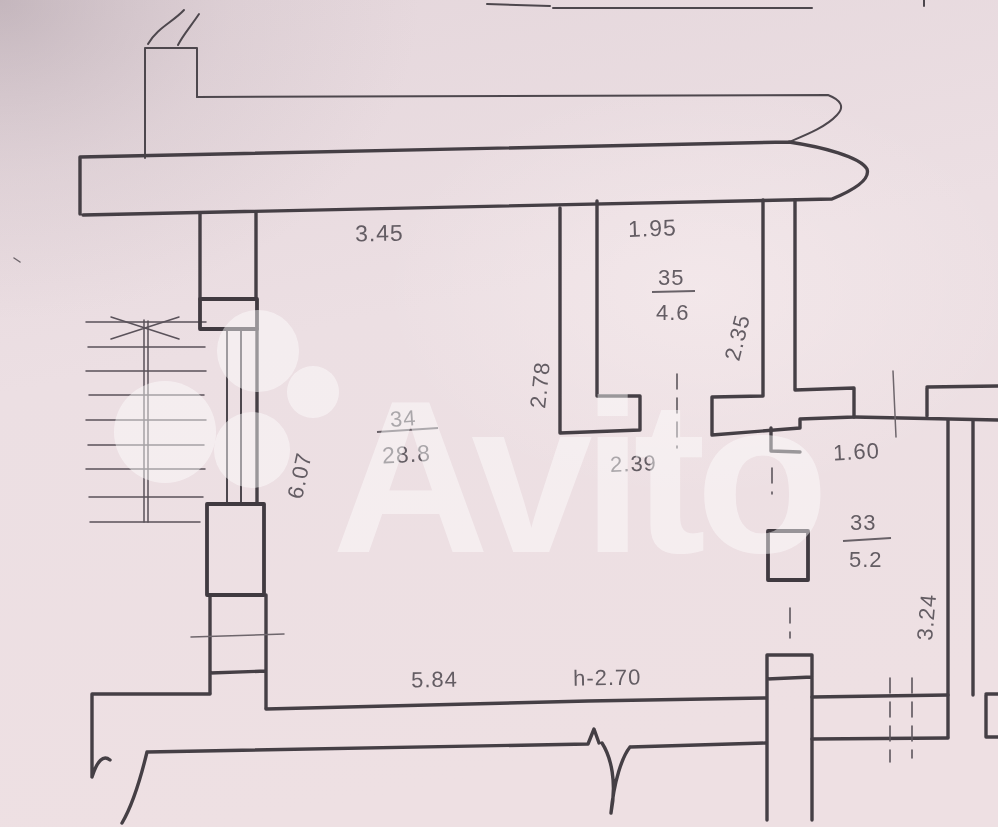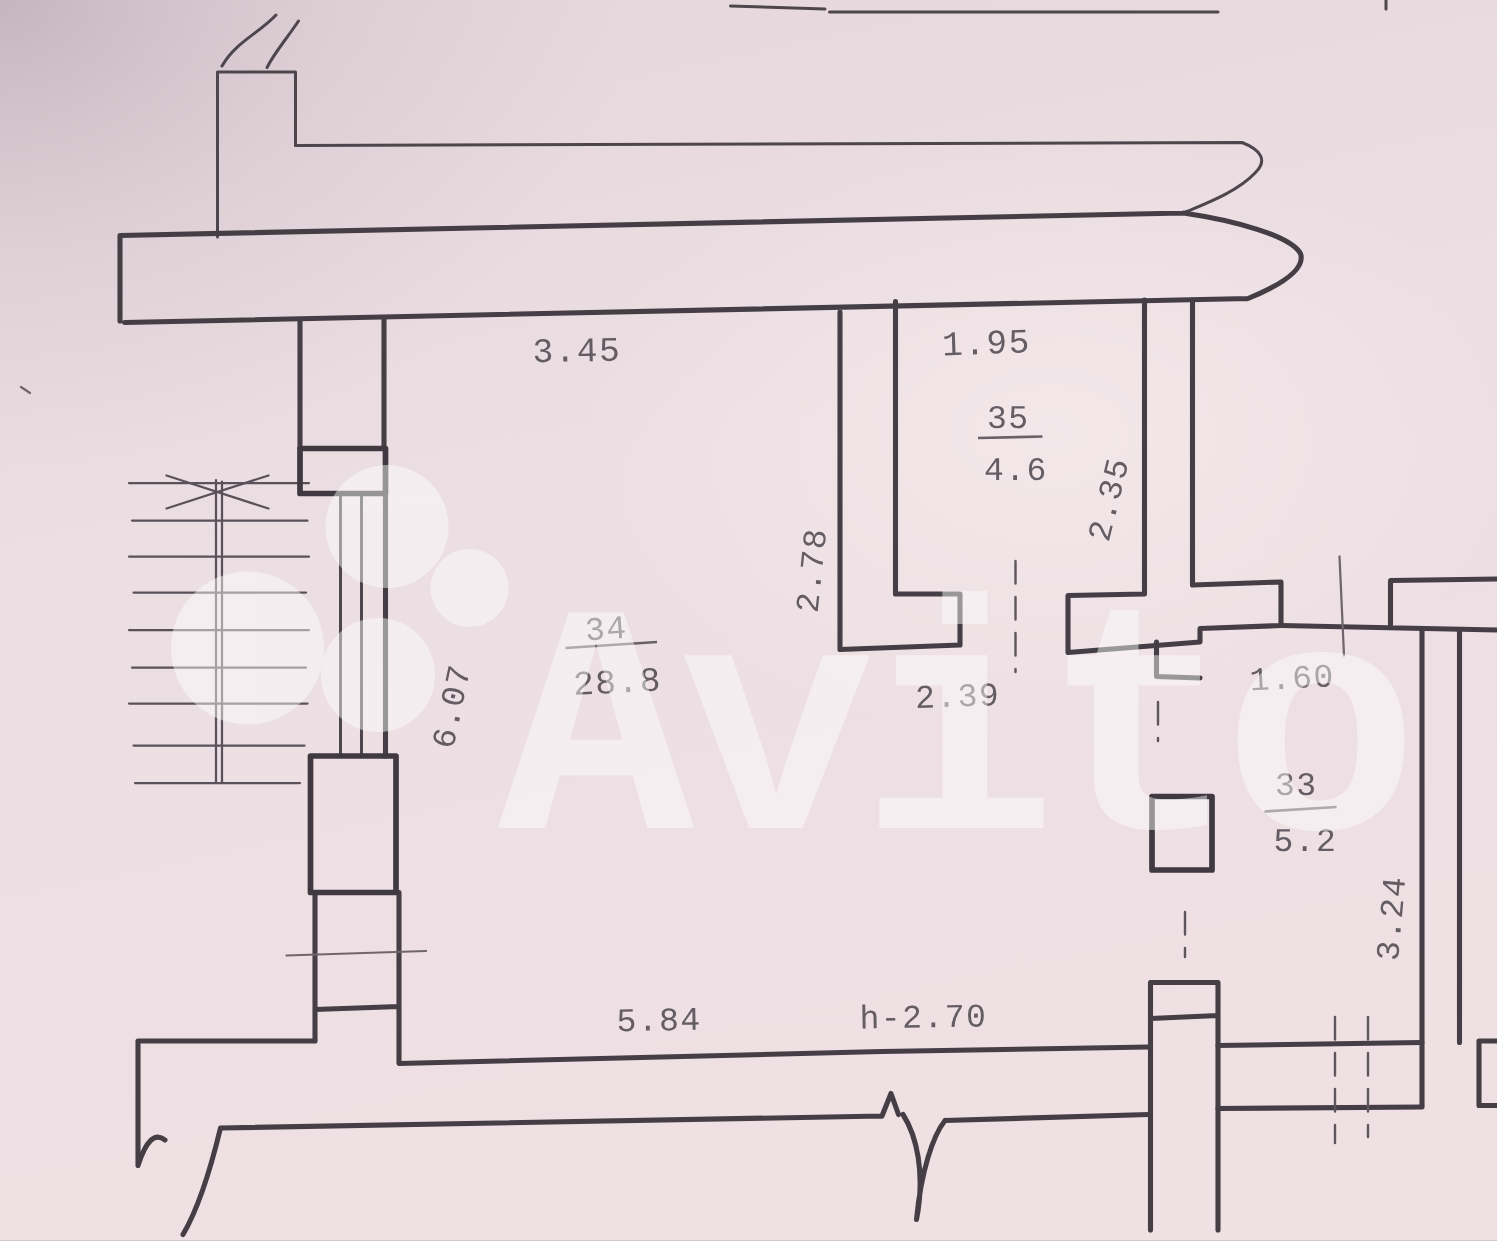--- a/index.html
+++ b/index.html
@@ -1,17 +1,17 @@
 <!DOCTYPE html>
 <html><head>
 <meta charset="utf-8">
 <style>
   html,body{margin:0;padding:0;background:#c9bfc4;}
   #stage{position:relative;width:998px;height:827px;overflow:hidden;
-         font-family:Liberation Mono, monospace;}
+         font-family:Liberation Sans, sans-serif;}
   svg{display:block;}
   .wall{stroke:#453f45;fill:none;stroke-width:3.4;stroke-linecap:round;stroke-linejoin:round;}
   .wall-med{stroke:#4d474d;fill:none;stroke-width:2;stroke-linecap:round;stroke-linejoin:round;}
   .thin{stroke:#6e666c;fill:none;stroke-width:1.5;stroke-linecap:round;}
   .dash{stroke:#5d565c;fill:none;stroke-width:1.6;stroke-dasharray:15 9;stroke-linecap:round;}
   .tread{stroke:#5a525a;fill:none;stroke-width:1.5;stroke-linecap:round;}
   .pier{fill:none;stroke:#403a40;stroke-width:3.8;stroke-linejoin:round;}
   .lbl{fill:#514b52;font-size:23px;letter-spacing:1px;opacity:.88;}
   .lbl-s{fill:#514b52;font-size:22px;letter-spacing:1px;opacity:.88;}
   .frac{stroke:#514b52;stroke-width:1.8;opacity:.85;}

